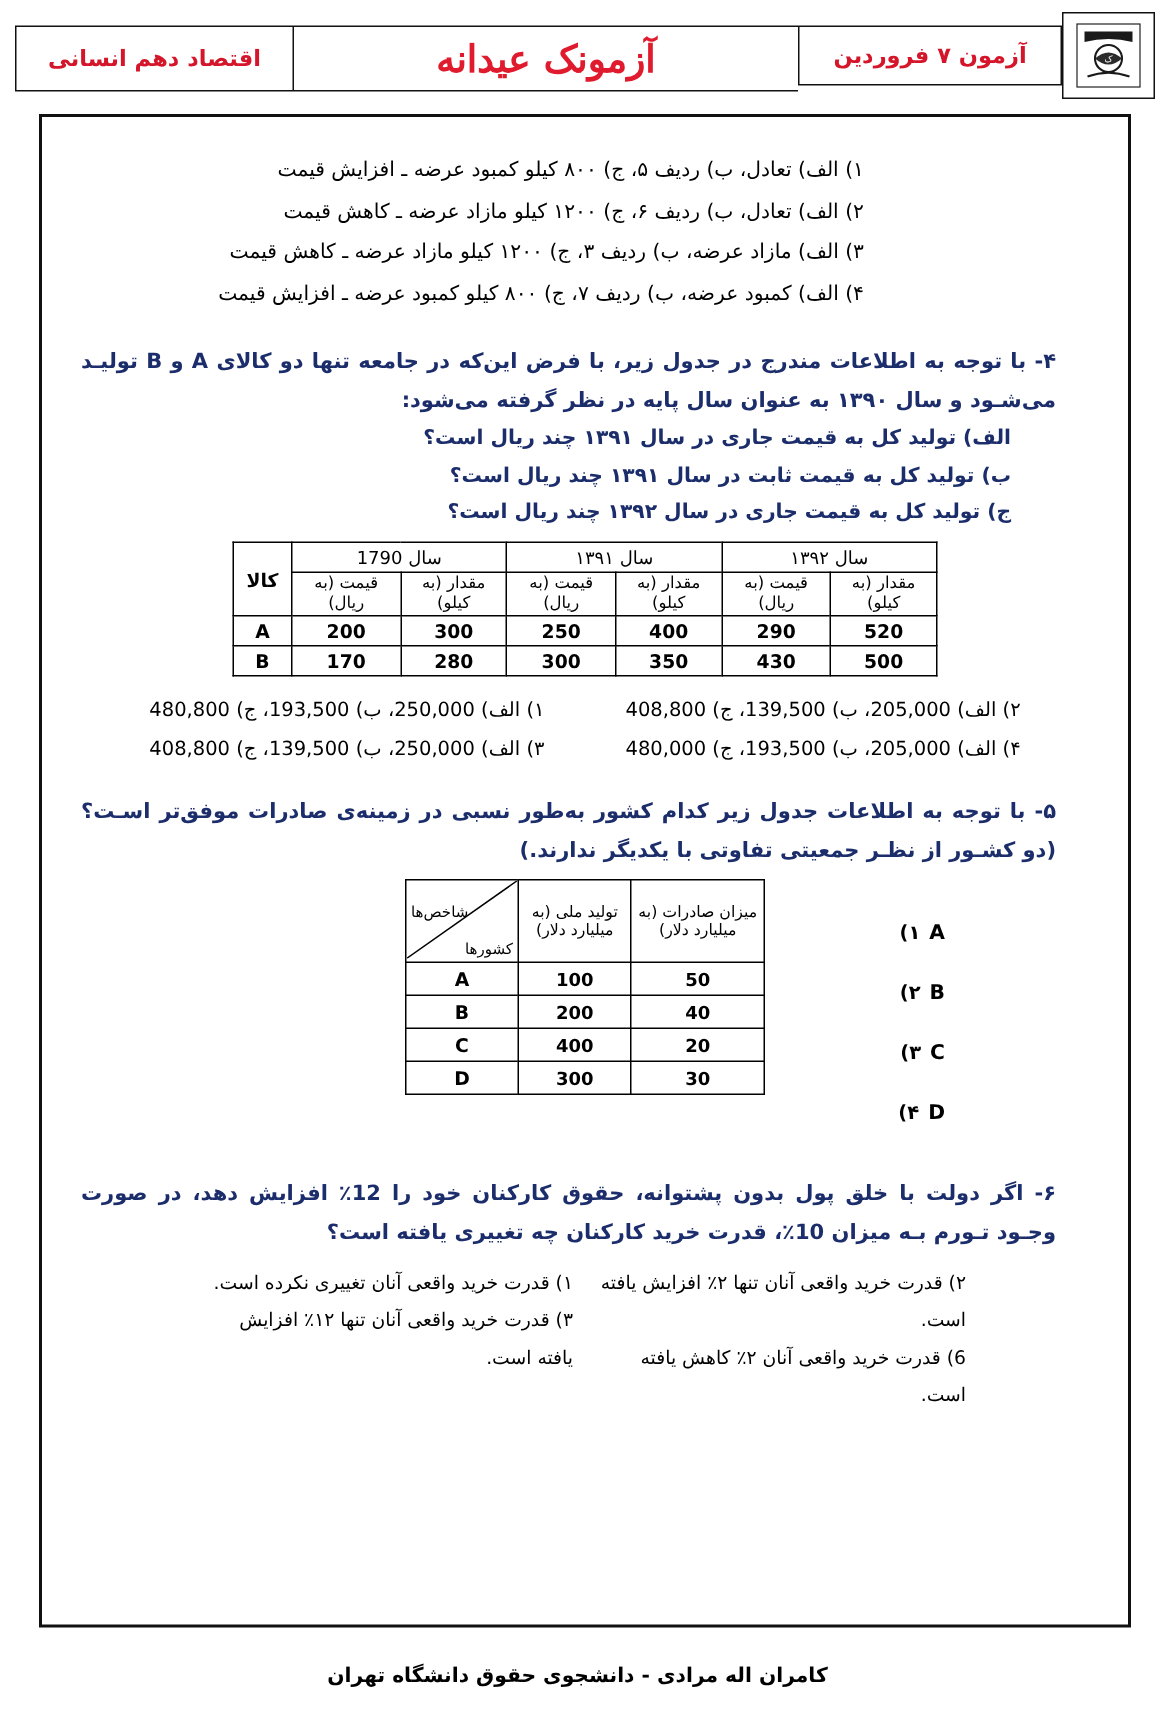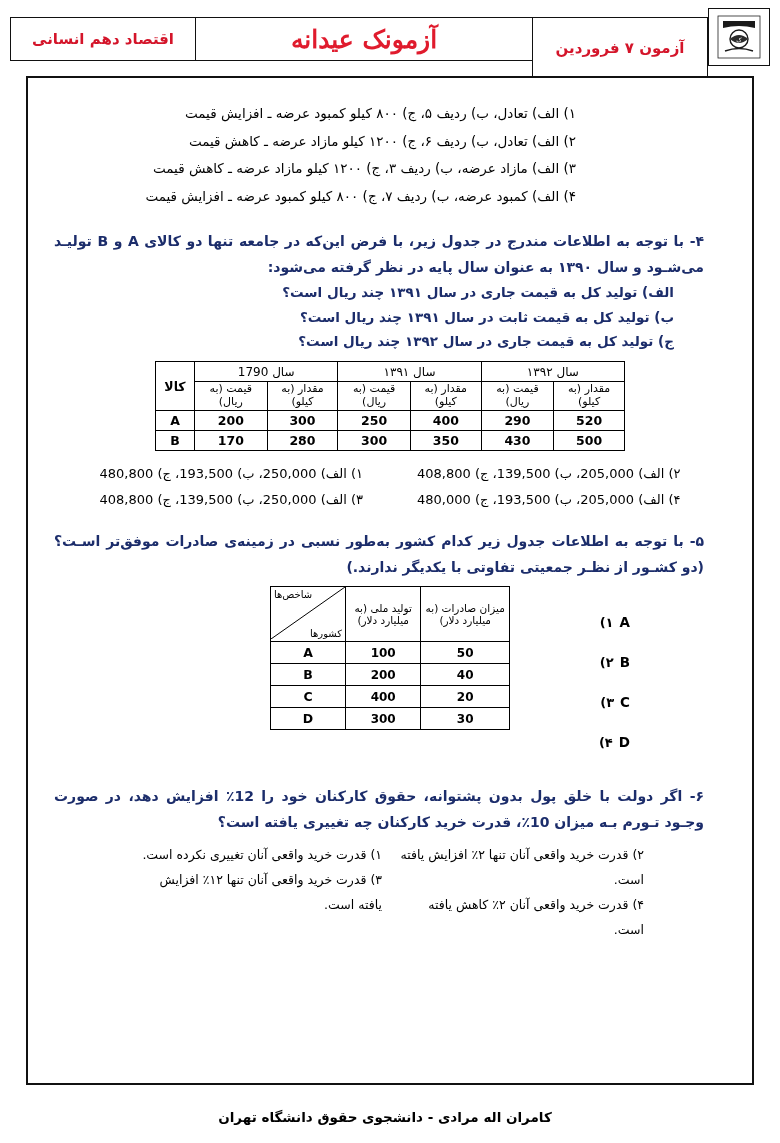--- a/index.html
+++ b/index.html
@@ -56,21 +56,21 @@
     border-left: none;
     border-right: none;
     color: #e01b2d;
     font-size: 25px;
     font-weight: bold;
     letter-spacing: 1px;
     font-family: "DejaVu Serif", serif;
   }
   .hdr-exam {
     width: 176px;
-    height: 61px;
+    height: 40px;
     margin-top: 9px;
     color: #d4152a;
     font-size: 15px;
     font-weight: bold;
   }
   .hdr-logo {
     width: 62px;
     height: 58px;
     border: 1px solid #111;
     margin-right: 0;
@@ -185,21 +185,21 @@
   }
   .t2 .diag {
     position: relative;
     padding: 0 !important;
     width: 74px;
     height: 52px;
     overflow: hidden;
   }
   .t2 .diag .a {
     position: absolute;
-    top: 2px; left: 3px;
+    top: 16px; left: 3px;
     font-size: 10px;
   }
   .t2 .diag .b {
     position: absolute;
     bottom: 2px; right: 3px;
     font-size: 10px;
   }
   .t2 .diag svg { position: absolute; top:0; left:0; }
   .t2 .ctry { font-weight: bold; font-size: 12.5px; }
 
@@ -411,21 +411,21 @@
     </div>
 
     <div class="q-block" style="margin-top:22px;">
       <div class="q-head">
         <span class="qnum">۶-</span>
         <span>اگر دولت با خلق پول بدون پشتوانه، حقوق کارکنان خود را 12٪ افزایش دهد، در صورت وجـود تـورم بـه میزان 10٪، قدرت خرید کارکنان چه تغییری یافته است؟</span>
       </div>
       <div class="opts-grid">
         <div class="c">
           <div>۲) قدرت خرید واقعی آنان تنها ٢٪ افزایش یافته است.</div>
-          <div>۴) قدرت خرید واقعی آنان ٢٪ کاهش یافته است.</div>
+          <div>6) قدرت خرید واقعی آنان ٢٪ کاهش یافته است.</div>
         </div>
         <div class="c">
           <div>۱) قدرت خرید واقعی آنان تغییری نکرده است.</div>
           <div>۳) قدرت خرید واقعی آنان تنها ١٢٪ افزایش یافته است.</div>
         </div>
       </div>
     </div>
 
     <div class="spacer-lg"></div>
   </div>

